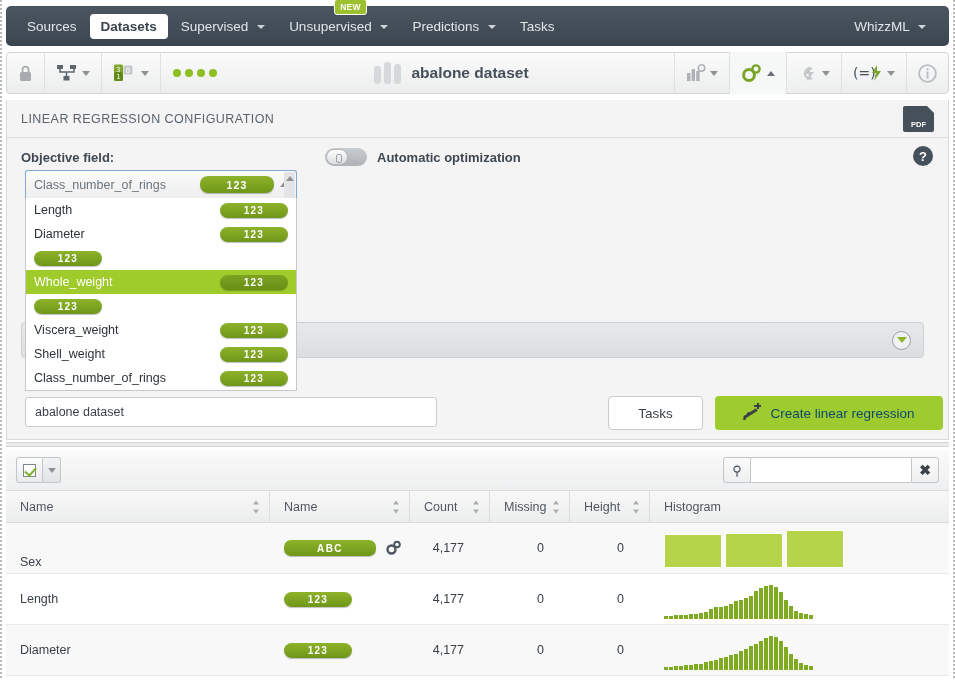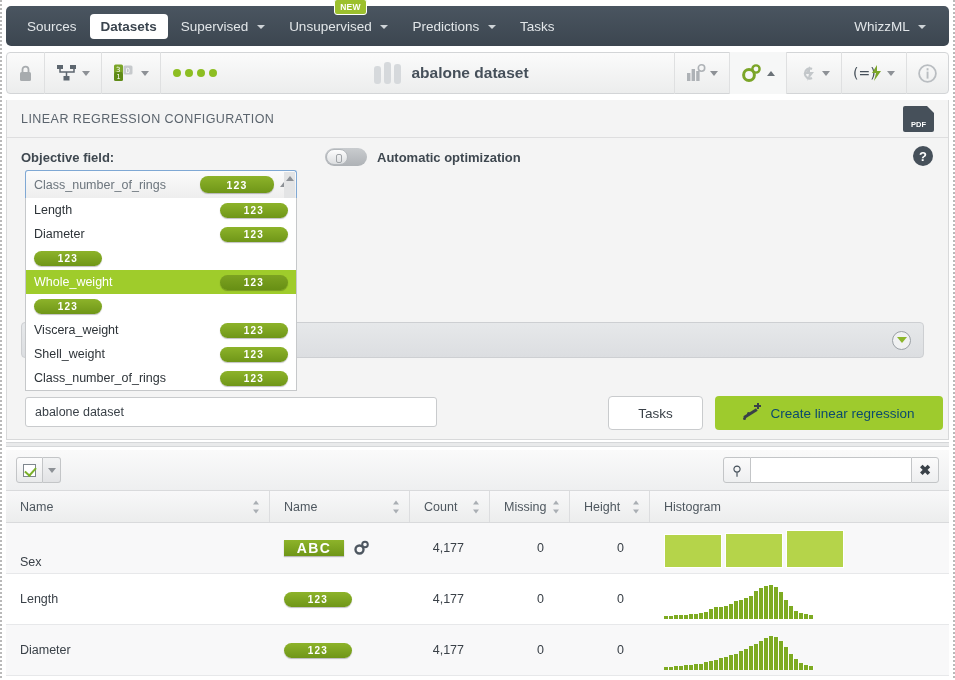--- a/index.html
+++ b/index.html
@@ -288,23 +288,23 @@
   .trow{
     position:absolute;left:6px;width:943px;height:51px;display:flex;
     align-items:center;border-bottom:1px solid #e7e8ea;
   }
   .trow.alt{background:#f8f8f9;}
   .trow.wht{background:#ffffff;}
   .cell{display:flex;align-items:center;padding-left:14px;font-size:12.5px;color:#3a4148;}
   .cell.num{justify-content:flex-end;padding-right:26px;}
   .badge-abc{
     display:inline-flex;align-items:center;justify-content:center;
-    width:60px;height:16px;border-radius:0;
+    width:92px;height:16px;border-radius:7px;
     background:linear-gradient(to bottom,#8db32a,#6f9618);
-    color:#fff;font-size:14px;font-weight:bold;letter-spacing:1.4px;
+    color:#fff;font-size:10px;font-weight:bold;letter-spacing:1.4px;
     box-shadow:0 1px 1px rgba(0,0,0,.25);
   }
   .gear-ico{
     margin-left:9px;width:16px;height:16px;position:relative;cursor:pointer;
     color:#4e5761;font-size:15px;line-height:16px;
   }
   .hist{display:flex;align-items:flex-end;height:40px;gap:0;}
   .hist.cat{gap:3px;}
   .hist.cat i{display:block;background:#b5d44a;border:1px solid #ffffff;}
   .hist.num i{display:block;width:5px;background:#7eab22;border-right:1px solid #fff;}

